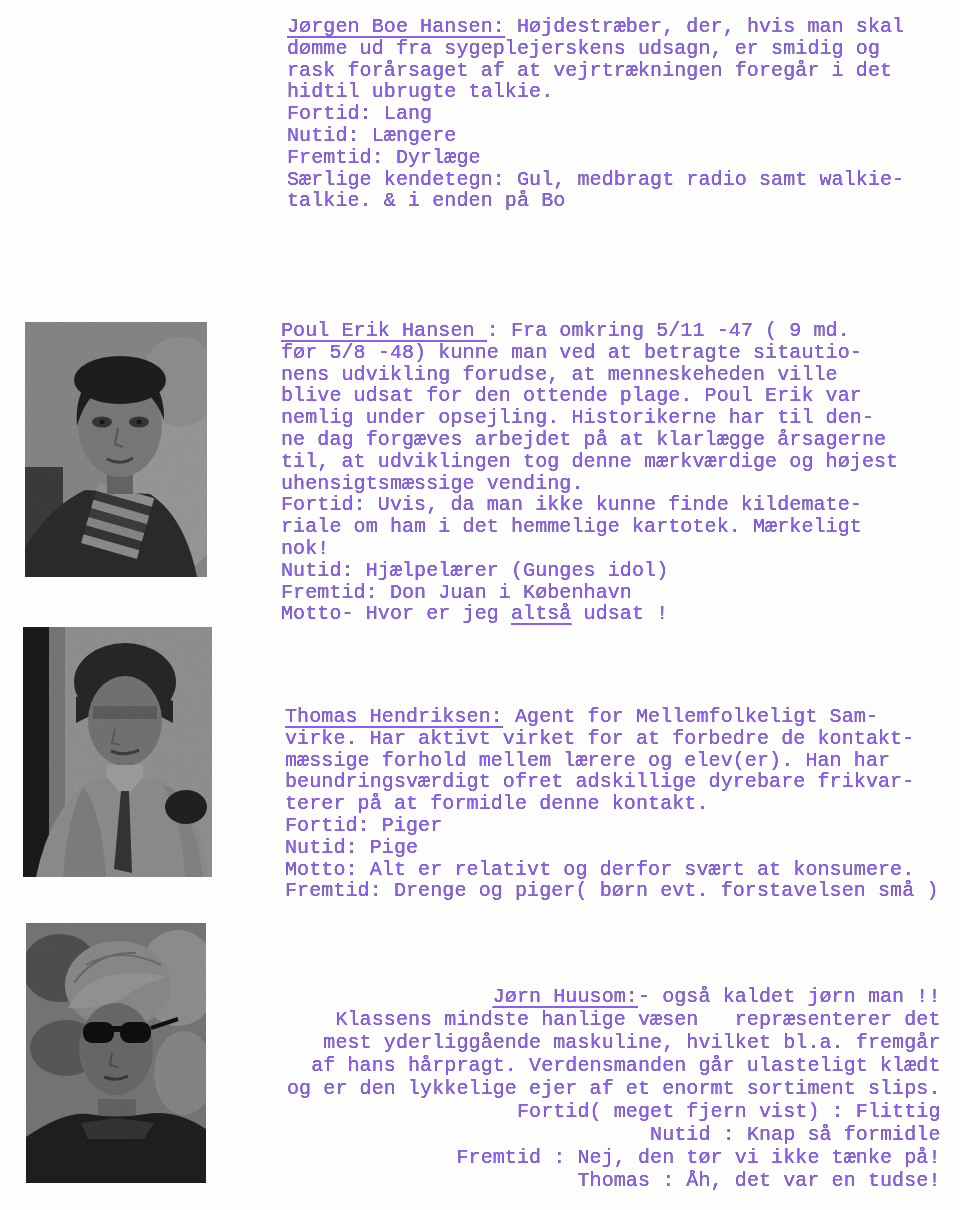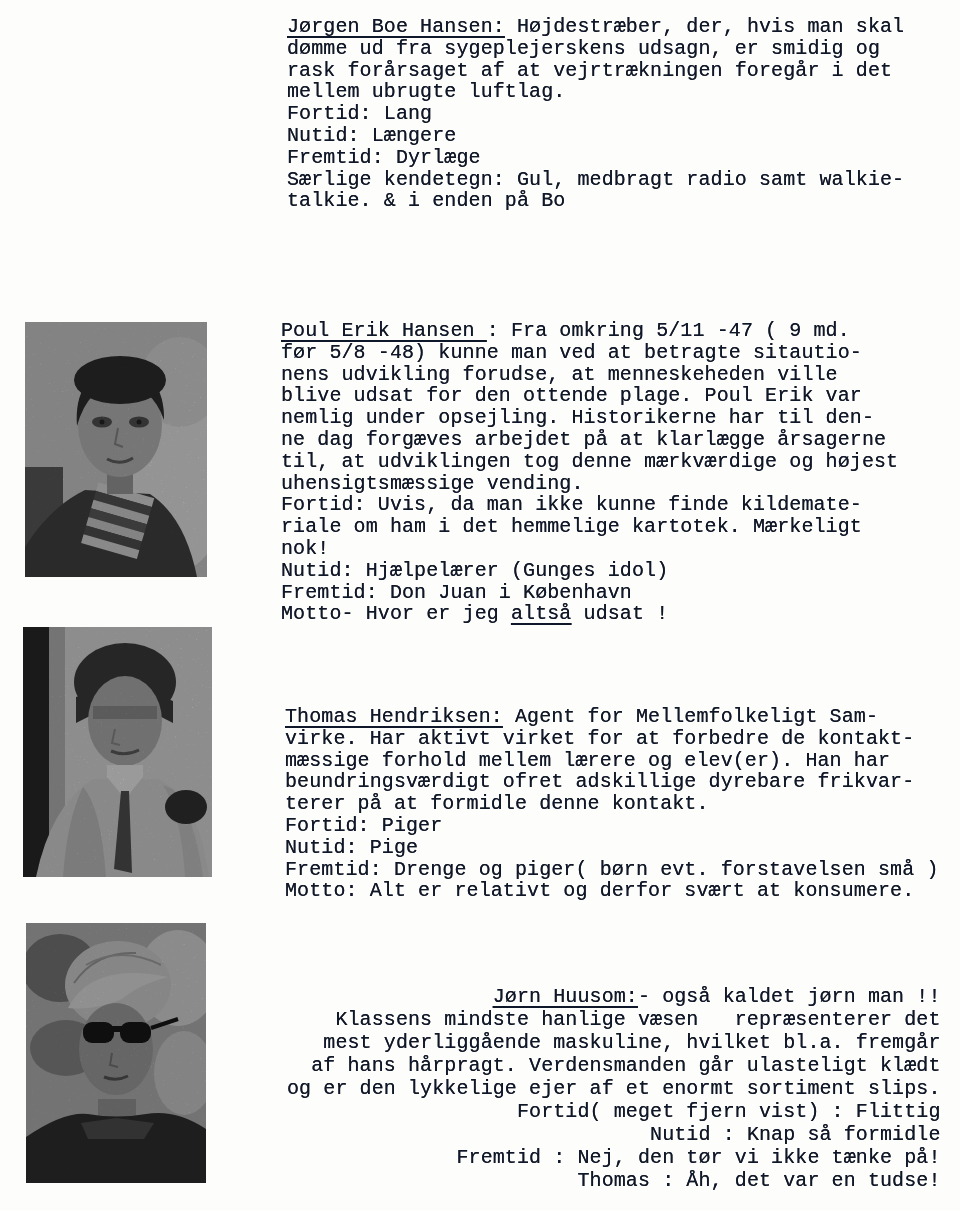--- a/index.html
+++ b/index.html
@@ -2,21 +2,21 @@
 <html><head>
 <meta charset="utf-8">
 <style>
   html,body{margin:0;padding:0;background:#e8e8e8;}
   .page{
     position:relative;
     width:960px;height:1210px;
     background:#fdfdfc;
     overflow:hidden;
     font-family:"Liberation Mono","DejaVu Sans Mono",monospace;
-    color:#0f172a;
+    color:#8b5cf6;
   }
   .textblock{
     position:absolute;
     font-size:20px;
     letter-spacing:0.1px;
     text-shadow:0 0 0.6px rgba(20,20,20,0.85);
   }
   .line{
     white-space:pre;
     line-height:21.8px;
@@ -127,21 +127,21 @@
     <rect x="72" y="176" width="38" height="18" fill="#8b8b8b"></rect>
     <path d="M0,260 L0,214 Q38,188 62,191 Q90,196 120,191 Q150,186 180,206 L180,260 Z" fill="#2c2c2c"></path>
     <path d="M55,200 L90,195 L128,200 L118,216 L62,216 Z" fill="#484848"></path>
     <rect width="180" height="260" filter="url(#grain)" opacity="0.3"></rect>
   </svg>
 
   <div id="text-0" class="textblock p0">
       <div class="line"><span class="name">Jørgen Boe Hansen:</span> Højdestræber, der, hvis man skal</div>
       <div class="line">dømme ud fra sygeplejerskens udsagn, er smidig og</div>
       <div class="line">rask forårsaget af at vejrtrækningen foregår i det</div>
-      <div class="line">mellem ubrugte luftlag.</div>
+      <div class="line">hidtil ubrugte talkie.</div>
       <div class="line">Fortid: Lang</div>
       <div class="line">Nutid: Længere</div>
       <div class="line">Fremtid: Dyrlæge</div>
       <div class="line">Særlige kendetegn: Gul, medbragt radio samt walkie-</div>
       <div class="line">talkie. &amp; i enden på Bo</div>
     </div>
   <div id="text-1" class="textblock p1">
       <div class="line"><span class="name">Poul Erik Hansen </span>: Fra omkring 5/11 -47 ( 9 md.</div>
       <div class="line">før 5/8 -48) kunne man ved at betragte sitautio-</div>
       <div class="line">nens udvikling forudse, at menneskeheden ville</div>
@@ -158,22 +158,22 @@
       <div class="line"><span>Motto- Hvor er jeg </span><span class="u">altså</span><span> udsat !</span></div>
     </div>
   <div id="text-2" class="textblock p2">
       <div class="line"><span class="name">Thomas Hendriksen:</span> Agent for Mellemfolkeligt Sam-</div>
       <div class="line">virke. Har aktivt virket for at forbedre de kontakt-</div>
       <div class="line">mæssige forhold mellem lærere og elev(er). Han har</div>
       <div class="line">beundringsværdigt ofret adskillige dyrebare frikvar-</div>
       <div class="line">terer på at formidle denne kontakt.</div>
       <div class="line">Fortid: Piger</div>
       <div class="line">Nutid: Pige</div>
+      <div class="line">Motto: Alt er relativt og derfor svært at konsumere.</div>
       <div class="line">Fremtid: Drenge og piger( børn evt. forstavelsen små )</div>
-      <div class="line">Motto: Alt er relativt og derfor svært at konsumere.</div>
     </div>
   <div id="text-3" class="textblock p3">
       <div class="line"><span class="name">Jørn Huusom:</span>- også kaldet jørn man !!</div>
       <div class="line">Klassens mindste hanlige væsen   repræsenterer det</div>
       <div class="line">mest yderliggående maskuline, hvilket bl.a. fremgår</div>
       <div class="line">af hans hårpragt. Verdensmanden går ulasteligt klædt</div>
       <div class="line">og er den lykkelige ejer af et enormt sortiment slips.</div>
       <div class="line">Fortid( meget fjern vist) : Flittig</div>
       <div class="line">Nutid : Knap så formidle</div>
       <div class="line">Fremtid : Nej, den tør vi ikke tænke på!</div>

